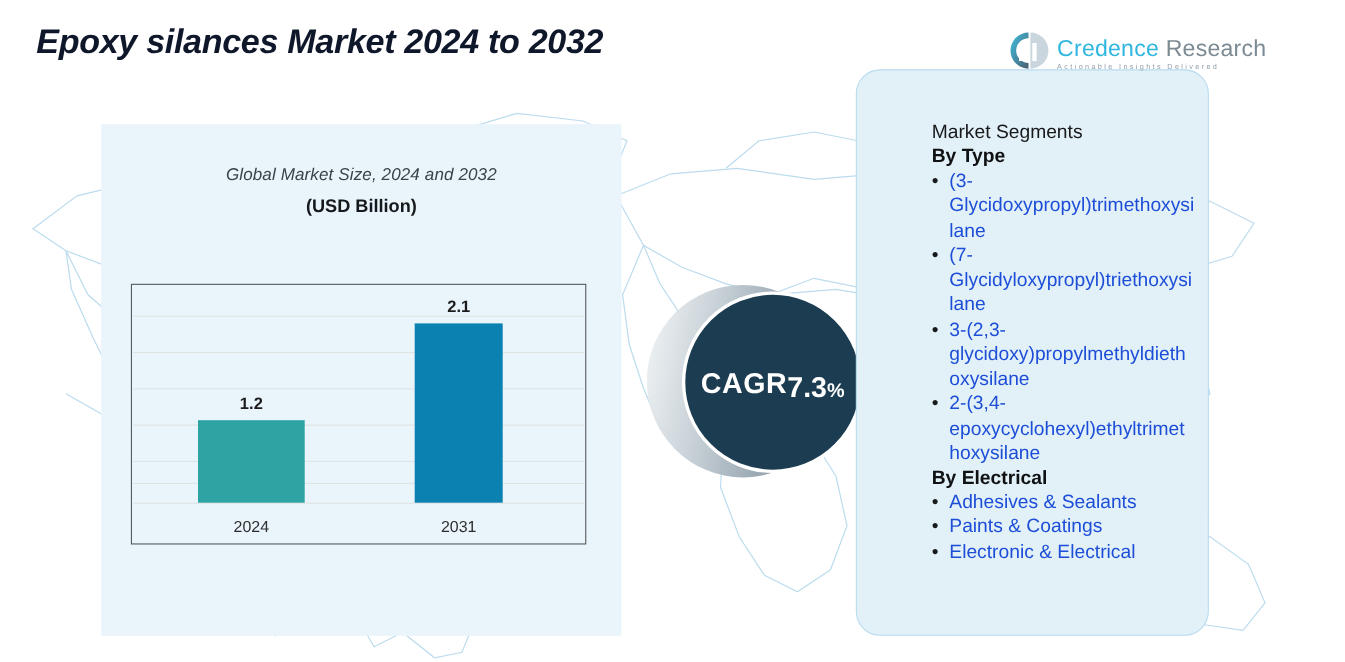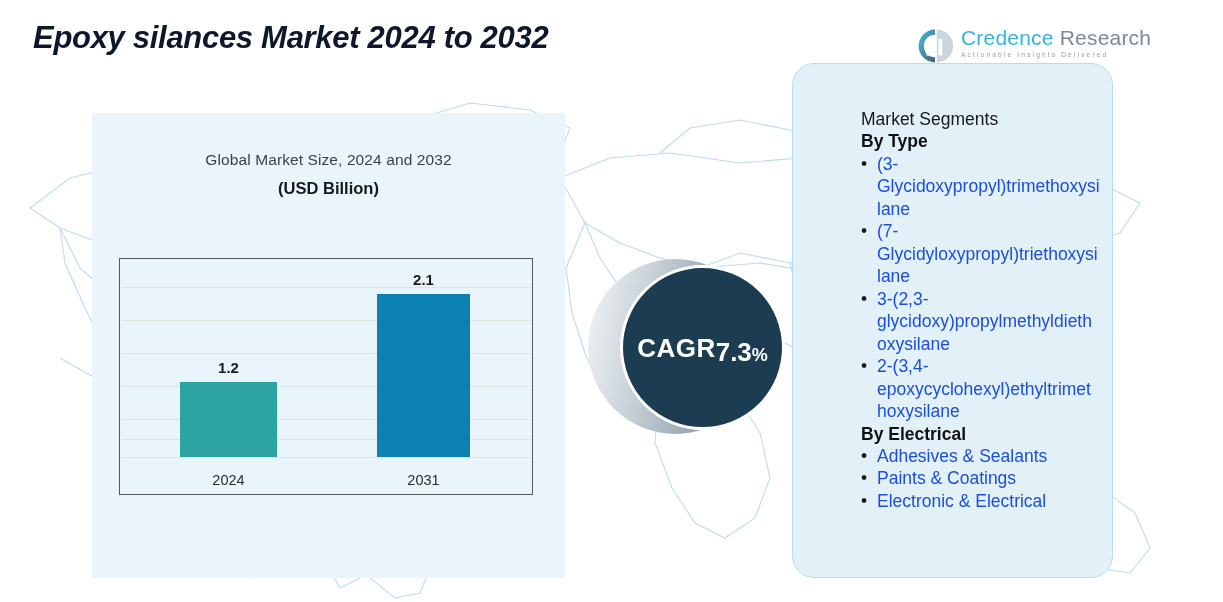--- a/index.html
+++ b/index.html
@@ -39,21 +39,21 @@
     z-index: 6;
     white-space: nowrap;
   }
 
   
   #logo {
     position: absolute;
     left: 916px; top: 27px;
     z-index: 6;
     display: flex;
-    align-items: flex-start;
+    align-items: flex-end;
     gap: 7px;
   }
   #logo-mark { width: 38px; height: 38px; flex: 0 0 38px; }
   #logo-text { display: flex; flex-direction: column; justify-content: center; }
   #logo-name { font-size: 21px; letter-spacing: .2px; line-height: 1.05; }
   #logo-name .cred { color: #31b6e0; }
   #logo-name .res  { color: #7b8a93; }
   #logo-tag {
     font-size: 6.6px;
     color: #8fa0ab;
@@ -71,20 +71,21 @@
     z-index: 2;
   }
   #chart-heading {
     position: absolute;
     left: 0; top: 38px;
     width: 100%;
     text-align: center;
     font-size: 15.5px;
     color: #3b4349;
     letter-spacing: .1px;
+    font-style: italic;
   }
   #chart-subheading {
     position: absolute;
     left: 0; top: 66px;
     width: 100%;
     text-align: center;
     font-size: 16.5px;
     font-weight: bold;
     color: #16191c;
   }
@@ -181,21 +182,20 @@
   #segments-panel {
     position: absolute;
     left: 778px; top: 63px;
     width: 321px; height: 515px;
     background: #e2f0f7;
     border: 1px solid #b8dcef;
     border-radius: 22px;
     box-sizing: border-box;
     z-index: 5;
     padding: 44px 12px 0 68px;
-    margin-left: 14px;
   }
   #segments-panel .seg-title {
     font-size: 17.5px;
     color: #17191b;
     line-height: 1.28;
     white-space: nowrap;
   }
   #segments-panel .seg-head {
     font-size: 17.5px;
     font-weight: bold;
@@ -296,21 +296,21 @@
       <div class="gridline" style="top:160px"></div>
       <div class="gridline" style="top:180px"></div>
       <div class="gridline" style="top:198px"></div>
 
       <div class="bar-wrap" style="left:60px; width:97px; height:75px;">
         <div class="bar" style="height:75px; background:#2ea3a3;"></div>
         <div class="bar-value" style="top:-23px;">1.2</div>
         <div class="bar-cat">2024</div>
       </div>
 
-      <div class="bar-wrap" style="left:257px; width:93px; height:163px;">
+      <div class="bar-wrap" style="left:257px; width:80px; height:163px;">
         <div class="bar" style="height:163px; background:#0a81b1;"></div>
         <div class="bar-value" style="top:-23px;">2.1</div>
         <div class="bar-cat">2031</div>
       </div>
     </div>
   </div>
 </div>
 
 <div id="cagr-badge">
   <div id="cagr-shadow"></div>

